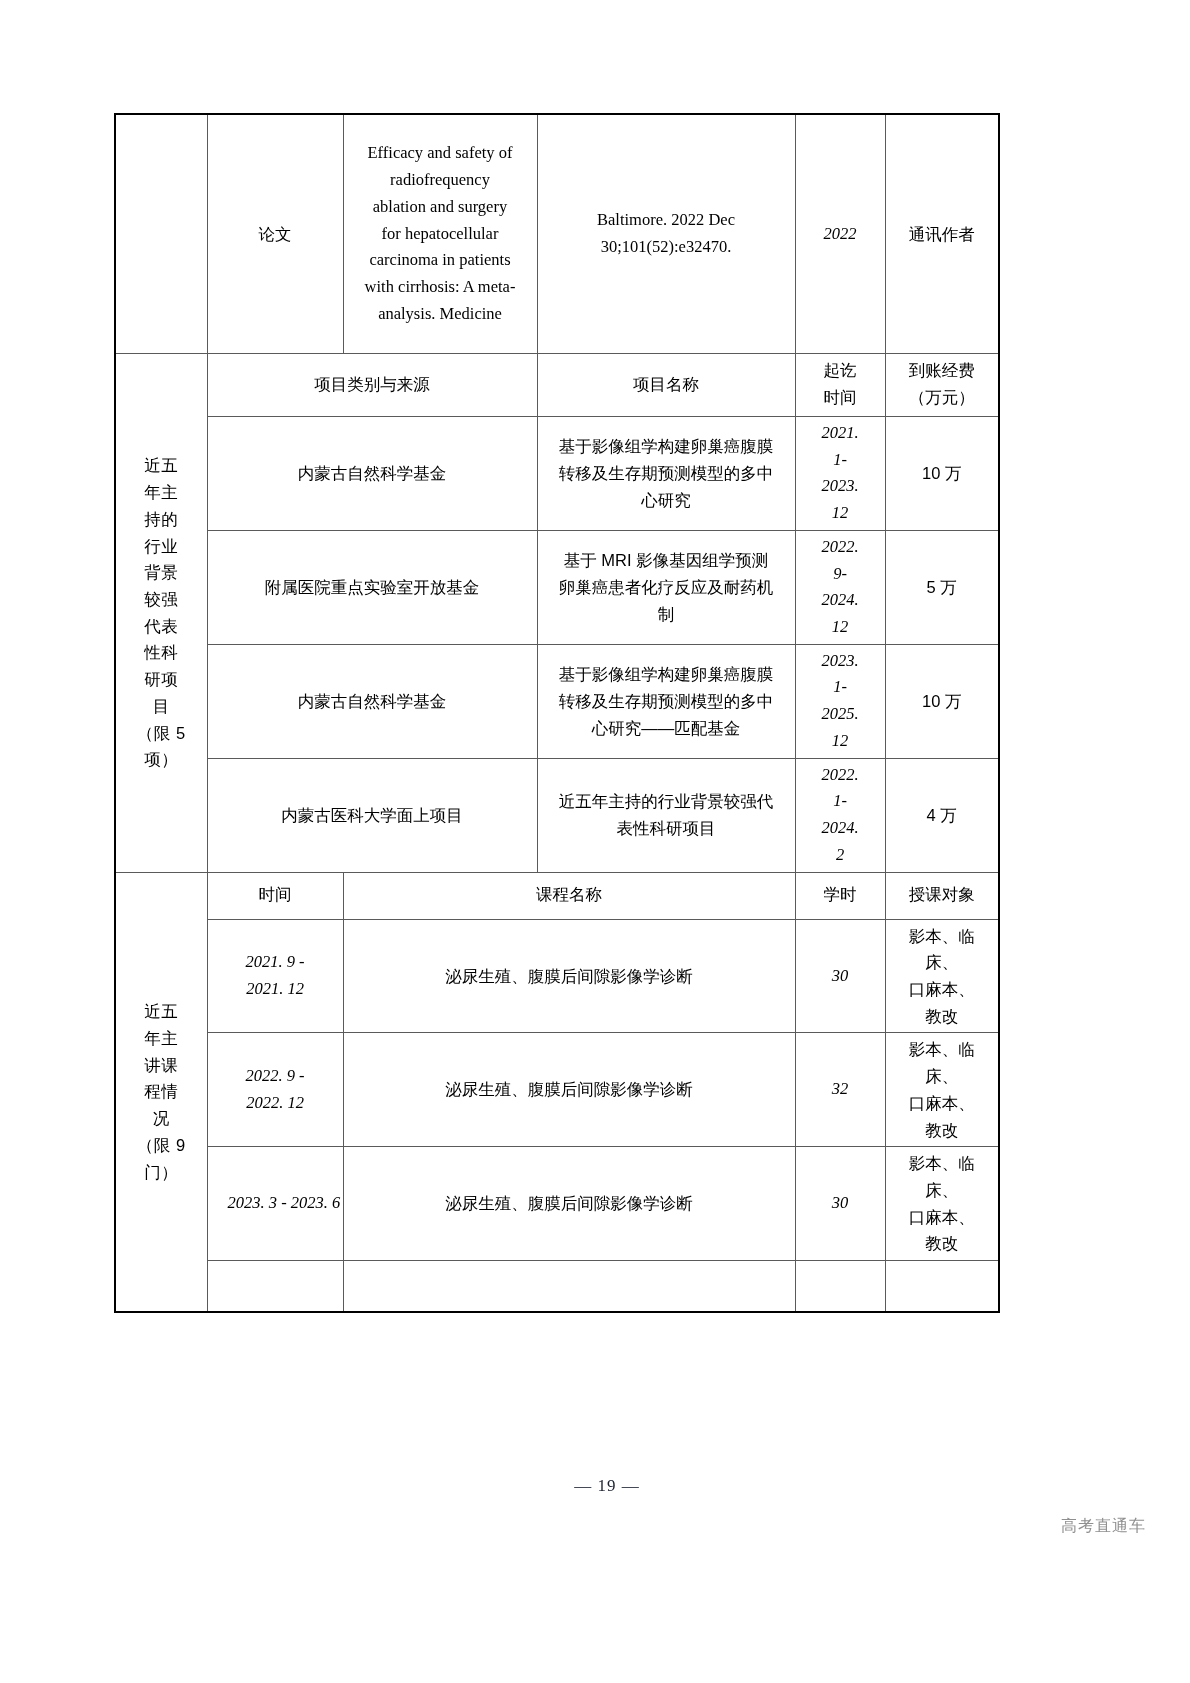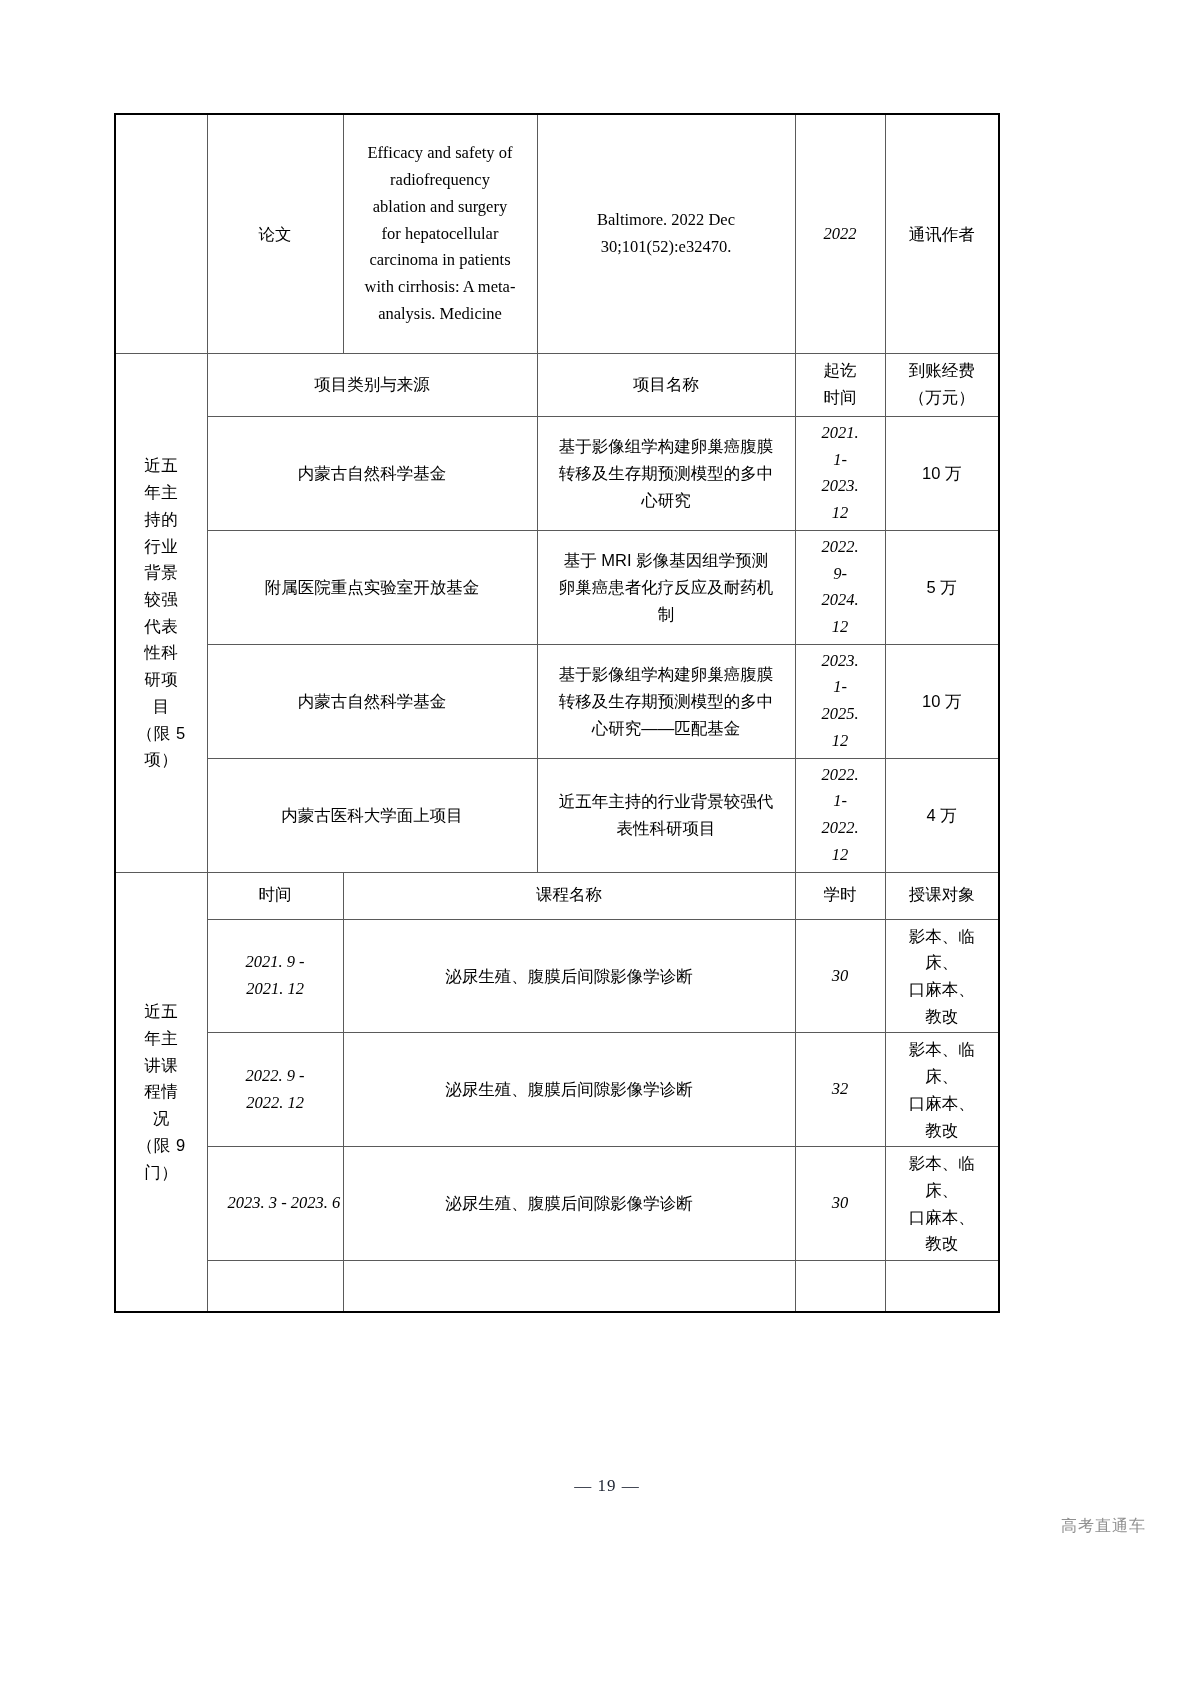--- a/index.html
+++ b/index.html
@@ -166,21 +166,21 @@
         <td class="cn">基于影像组学构建卵巢癌腹膜转移及生存期预测模型的多中心研究——匹配基金</td>
         <td class="num">2023. 1-
 2025. 12</td>
         <td class="cn">10 万</td>
       </tr>
 
       <tr class="row-proj-short">
         <td colspan="2" class="cn">内蒙古医科大学面上项目</td>
         <td class="cn">近五年主持的行业背景较强代表性科研项目</td>
         <td class="num">2022. 1-
-2022. 12</td>
+2024. 2</td>
         <td class="cn">4 万</td>
       </tr>
 
       <tr class="row-course-head">
         <td rowspan="5" class="vlabel cn">近五年主讲课程情况（限 9 门）</td>
         <td class="hdr">时间</td>
         <td colspan="2" class="hdr">课程名称</td>
         <td class="hdr">学时</td>
         <td class="hdr">授课对象</td>
       </tr>

